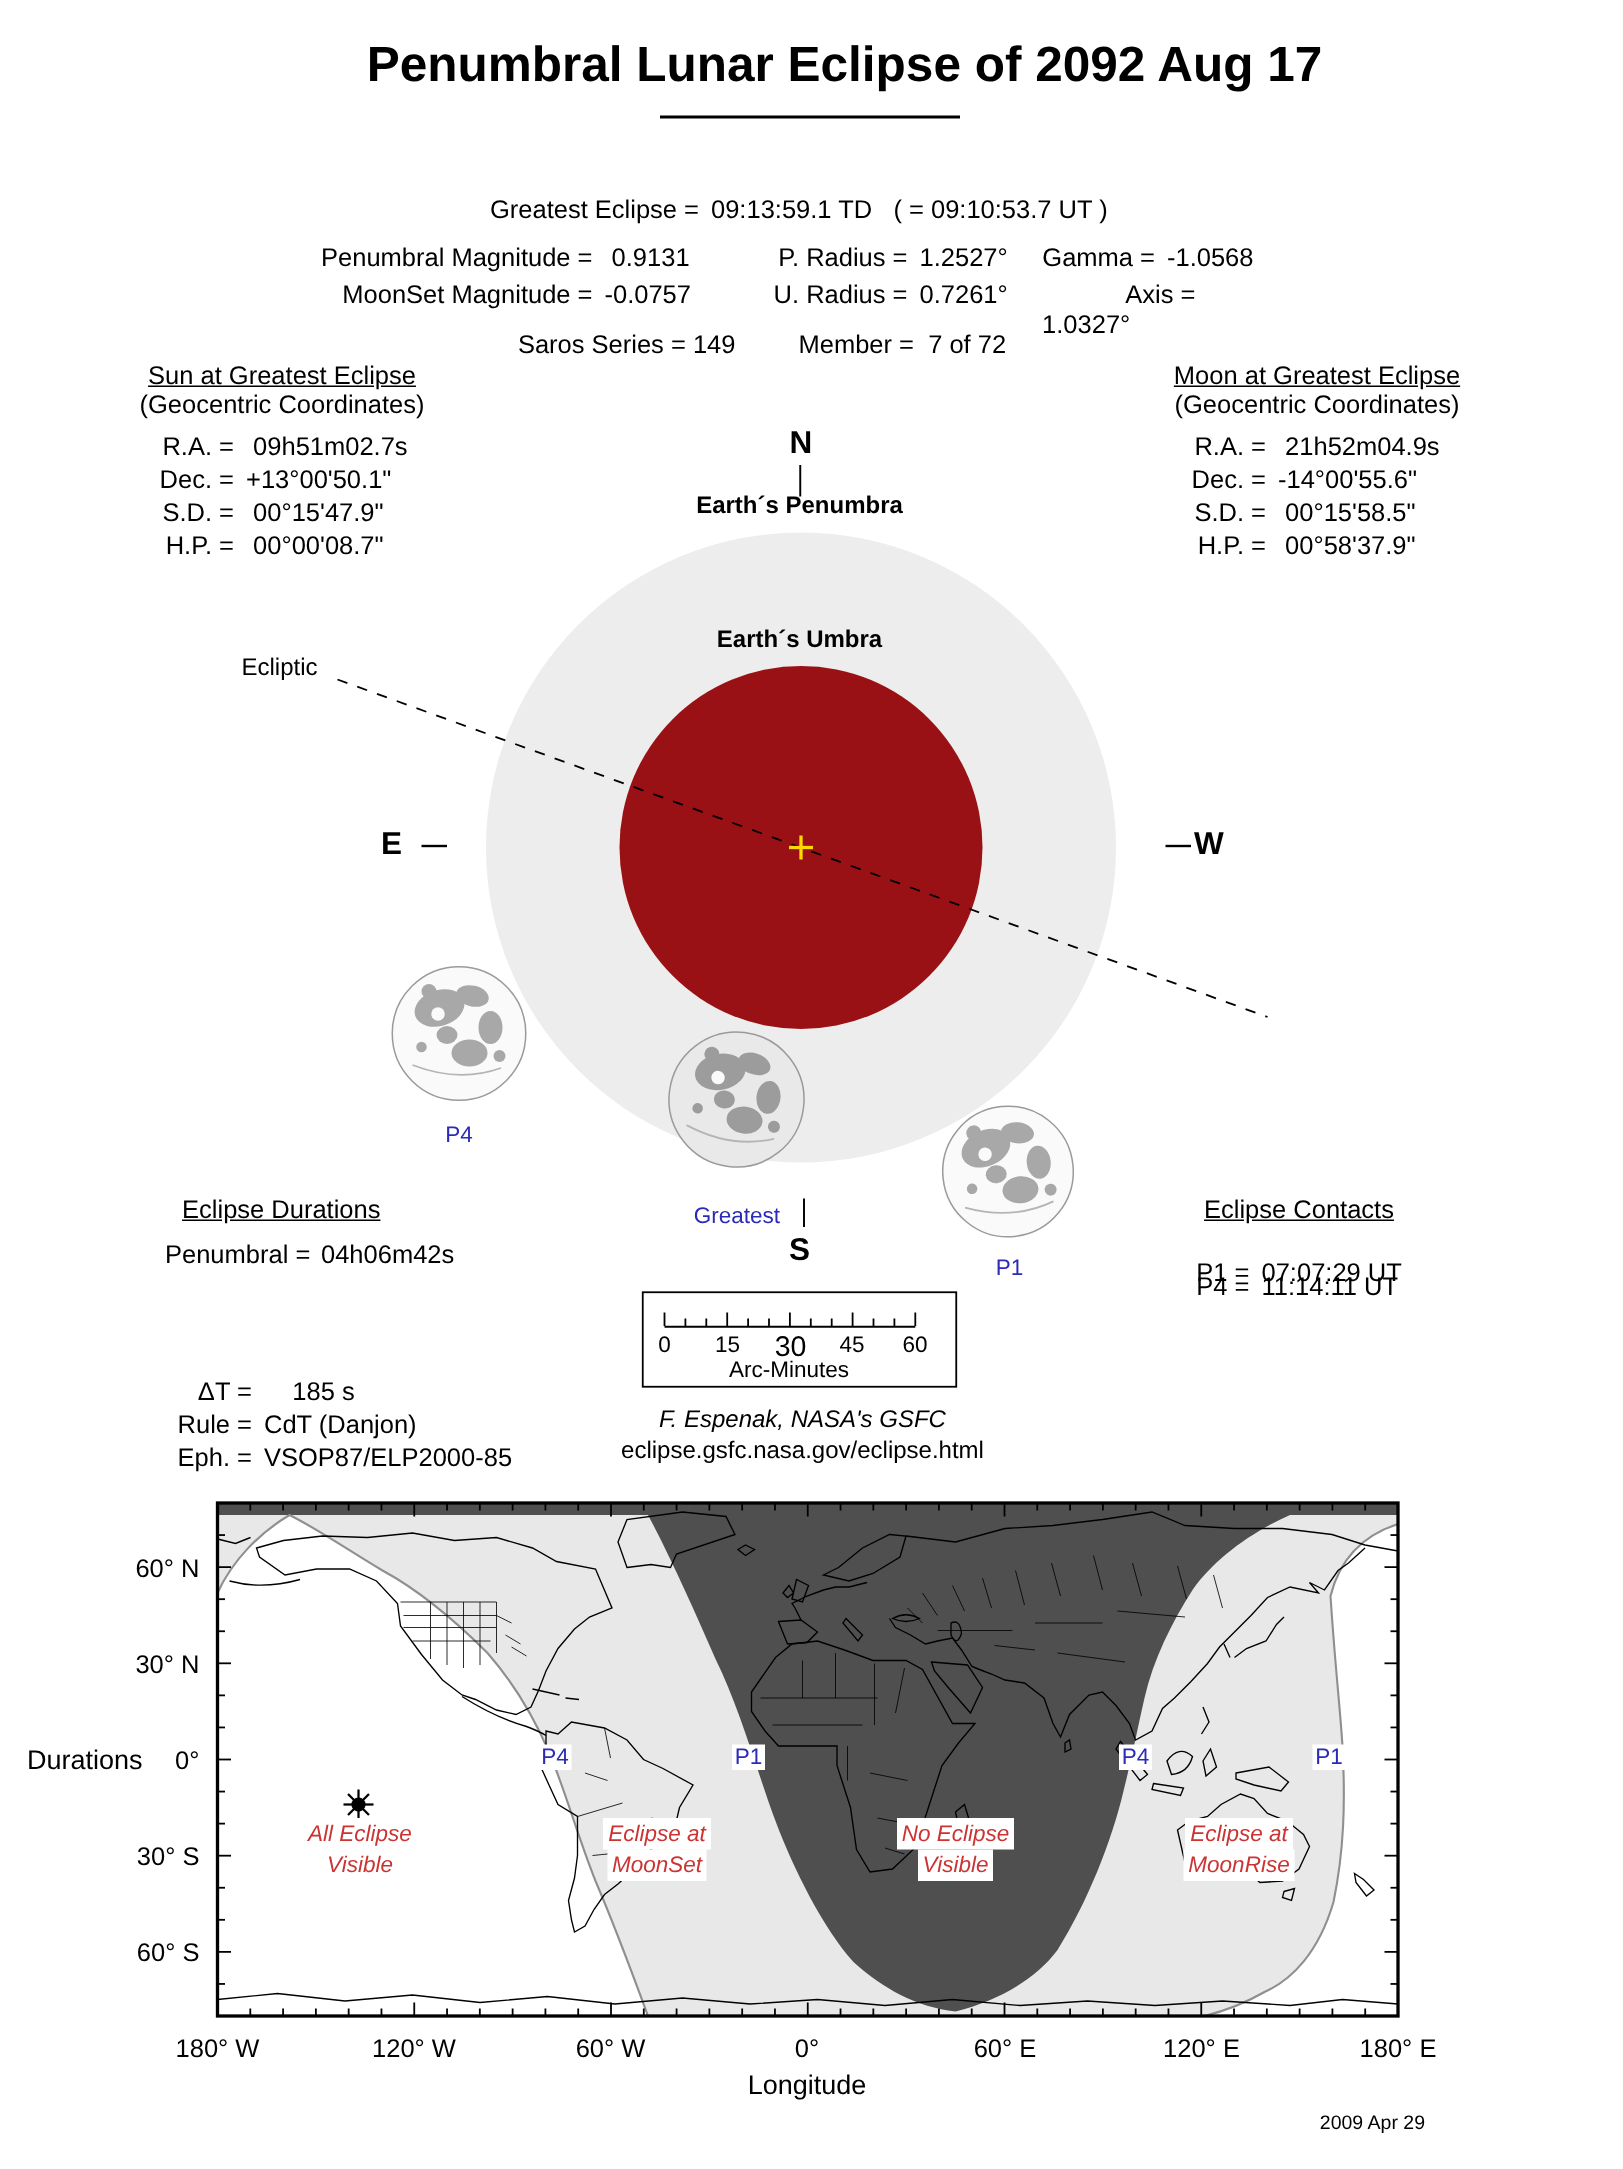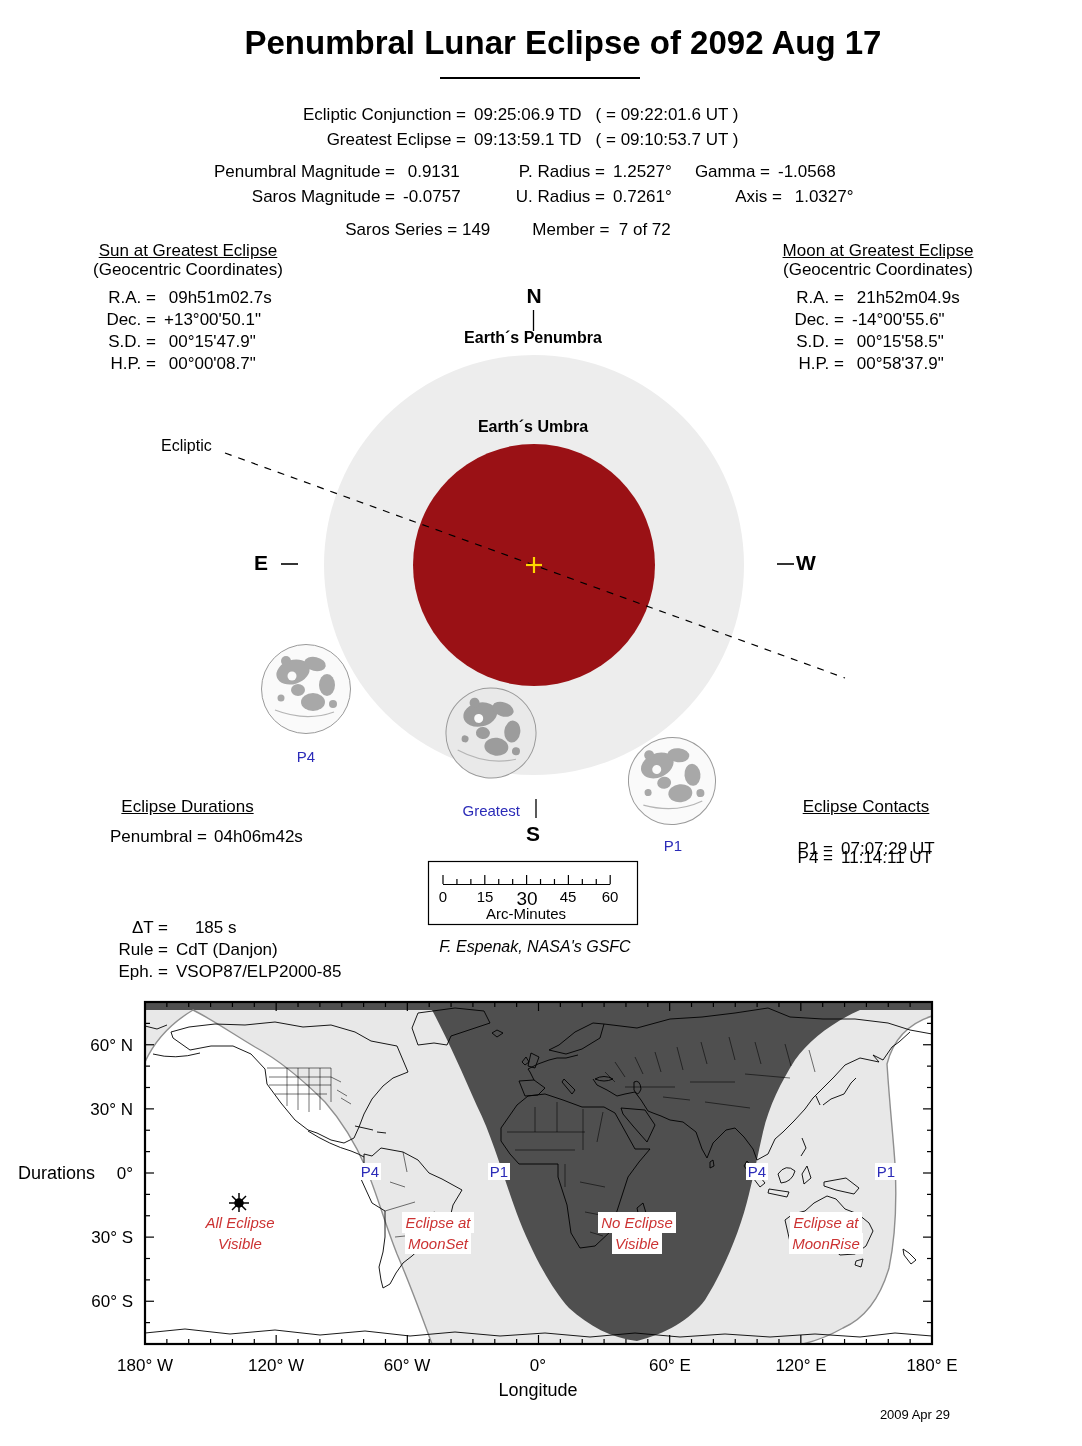--- a/index.html
+++ b/index.html
@@ -276,50 +276,46 @@
         <line x1="787" y1="42.75" x2="778" y2="42.75"></line>
         <line x1="0" y1="21.375" x2="5" y2="21.375"></line>
         <line x1="787" y1="21.375" x2="782" y2="21.375"></line>
       </g>
     <rect x="0" y="0" width="787" height="342" fill="none" stroke="#000" stroke-width="2.2"></rect>
   </svg>
 
   <div class="abs ctr title" style="left:0;top:24px;width:1082px;">Penumbral Lunar Eclipse of  2092 Aug 17</div>
   <div class="rule" style="left:440px;top:77px;width:200px;height:2px;"></div>
 
-  <div class="kv" style="left:230px;top:105px;">
-    <span class="kl" style="width:236px;">Ecliptic Conjunction =</span>
-    <span class="kvv">09:25:06.9 TD   ( = 09:22:01.6 UT )</span>
-  </div>
   <div class="kv" style="left:230px;top:130px;">
     <span class="kl" style="width:236px;">Greatest Eclipse =</span>
     <span class="kvv">09:13:59.1 TD   ( = 09:10:53.7 UT )</span>
   </div>
 
   <div class="kv" style="left:170px;top:162px;">
     <span class="kl" style="width:225px;">Penumbral Magnitude =</span>
     <span class="kvv"> 0.9131</span>
   </div>
   <div class="kv" style="left:170px;top:187px;">
-    <span class="kl" style="width:225px;">Saros Magnitude =</span>
+    <span class="kl" style="width:225px;">MoonSet Magnitude =</span>
     <span class="kvv">-0.0757</span>
   </div>
   <div class="kv" style="left:480px;top:162px;">
     <span class="kl" style="width:125px;">P. Radius =</span>
     <span class="kvv">1.2527°</span>
   </div>
   <div class="kv" style="left:480px;top:187px;">
     <span class="kl" style="width:125px;">U. Radius =</span>
     <span class="kvv">0.7261°</span>
   </div>
   <div class="kv" style="left:655px;top:162px;">
     <span class="kl" style="width:115px;">Gamma =</span>
     <span class="kvv">-1.0568</span>
   </div>
-  <div class="kv" style="left:667px;top:187px;">
+  <div class="kv" style="left:682px;top:187px;flex-direction:column;">
     <span class="kl" style="width:115px;">Axis =</span>
     <span class="kvv"> 1.0327°</span>
   </div>
 
   <div class="abs" style="left:0;top:220px;width:1016px;display:flex;justify-content:center;gap:42px;white-space:pre;">
     <span>Saros Series = 149</span>
     <span>Member =  7 of 72</span>
   </div>
 
   <div class="abs ctr u" style="left:68px;top:241px;width:240px;">Sun at Greatest Eclipse</div>
@@ -359,20 +355,21 @@
   <div class="abs ctr" style="left:512px;top:888px;width:30px;font-size:19px;">30</div>
   <div class="abs ctr" style="left:553px;top:888px;width:30px;font-size:15px;">45</div>
   <div class="abs ctr" style="left:595px;top:888px;width:30px;font-size:15px;">60</div>
   <div class="abs ctr" style="left:456px;top:905px;width:140px;font-size:15px;">Arc-Minutes</div>
 
   <div class="kv" style="left:112px;top:918px;"><span class="kl" style="width:56px;">ΔT =</span><span class="kvv">    185 s</span></div>
   <div class="kv" style="left:112px;top:940px;"><span class="kl" style="width:56px;">Rule =</span><span class="kvv">CdT (Danjon)</span></div>
   <div class="kv" style="left:112px;top:962px;"><span class="kl" style="width:56px;">Eph. =</span><span class="kvv">VSOP87/ELP2000-85</span></div>
 
   <div class="abs ctr i" style="left:380px;top:938px;width:310px;font-size:16px;">F. Espenak, NASA's GSFC</div>
+  <div class="abs ctr" style="left:360px;top:959px;width:350px;font-size:16px;">eclipse.gsfc.nasa.gov/eclipse.html</div>
 
   <div class="abs rgt" style="left:60px;top:1036px;width:73px;">60° N</div>
   <div class="abs rgt" style="left:60px;top:1100px;width:73px;">30° N</div>
   <div class="abs rgt" style="left:60px;top:1164px;width:73px;">0°</div>
   <div class="abs rgt" style="left:60px;top:1228px;width:73px;">30° S</div>
   <div class="abs rgt" style="left:60px;top:1292px;width:73px;">60° S</div>
   <div class="abs" style="left:18px;top:1163px;font-size:18px;">Durations</div>
 
   <div class="abs ctr" style="left:105px;top:1356px;width:80px;">180° W</div>
   <div class="abs ctr" style="left:236px;top:1356px;width:80px;">120° W</div>

